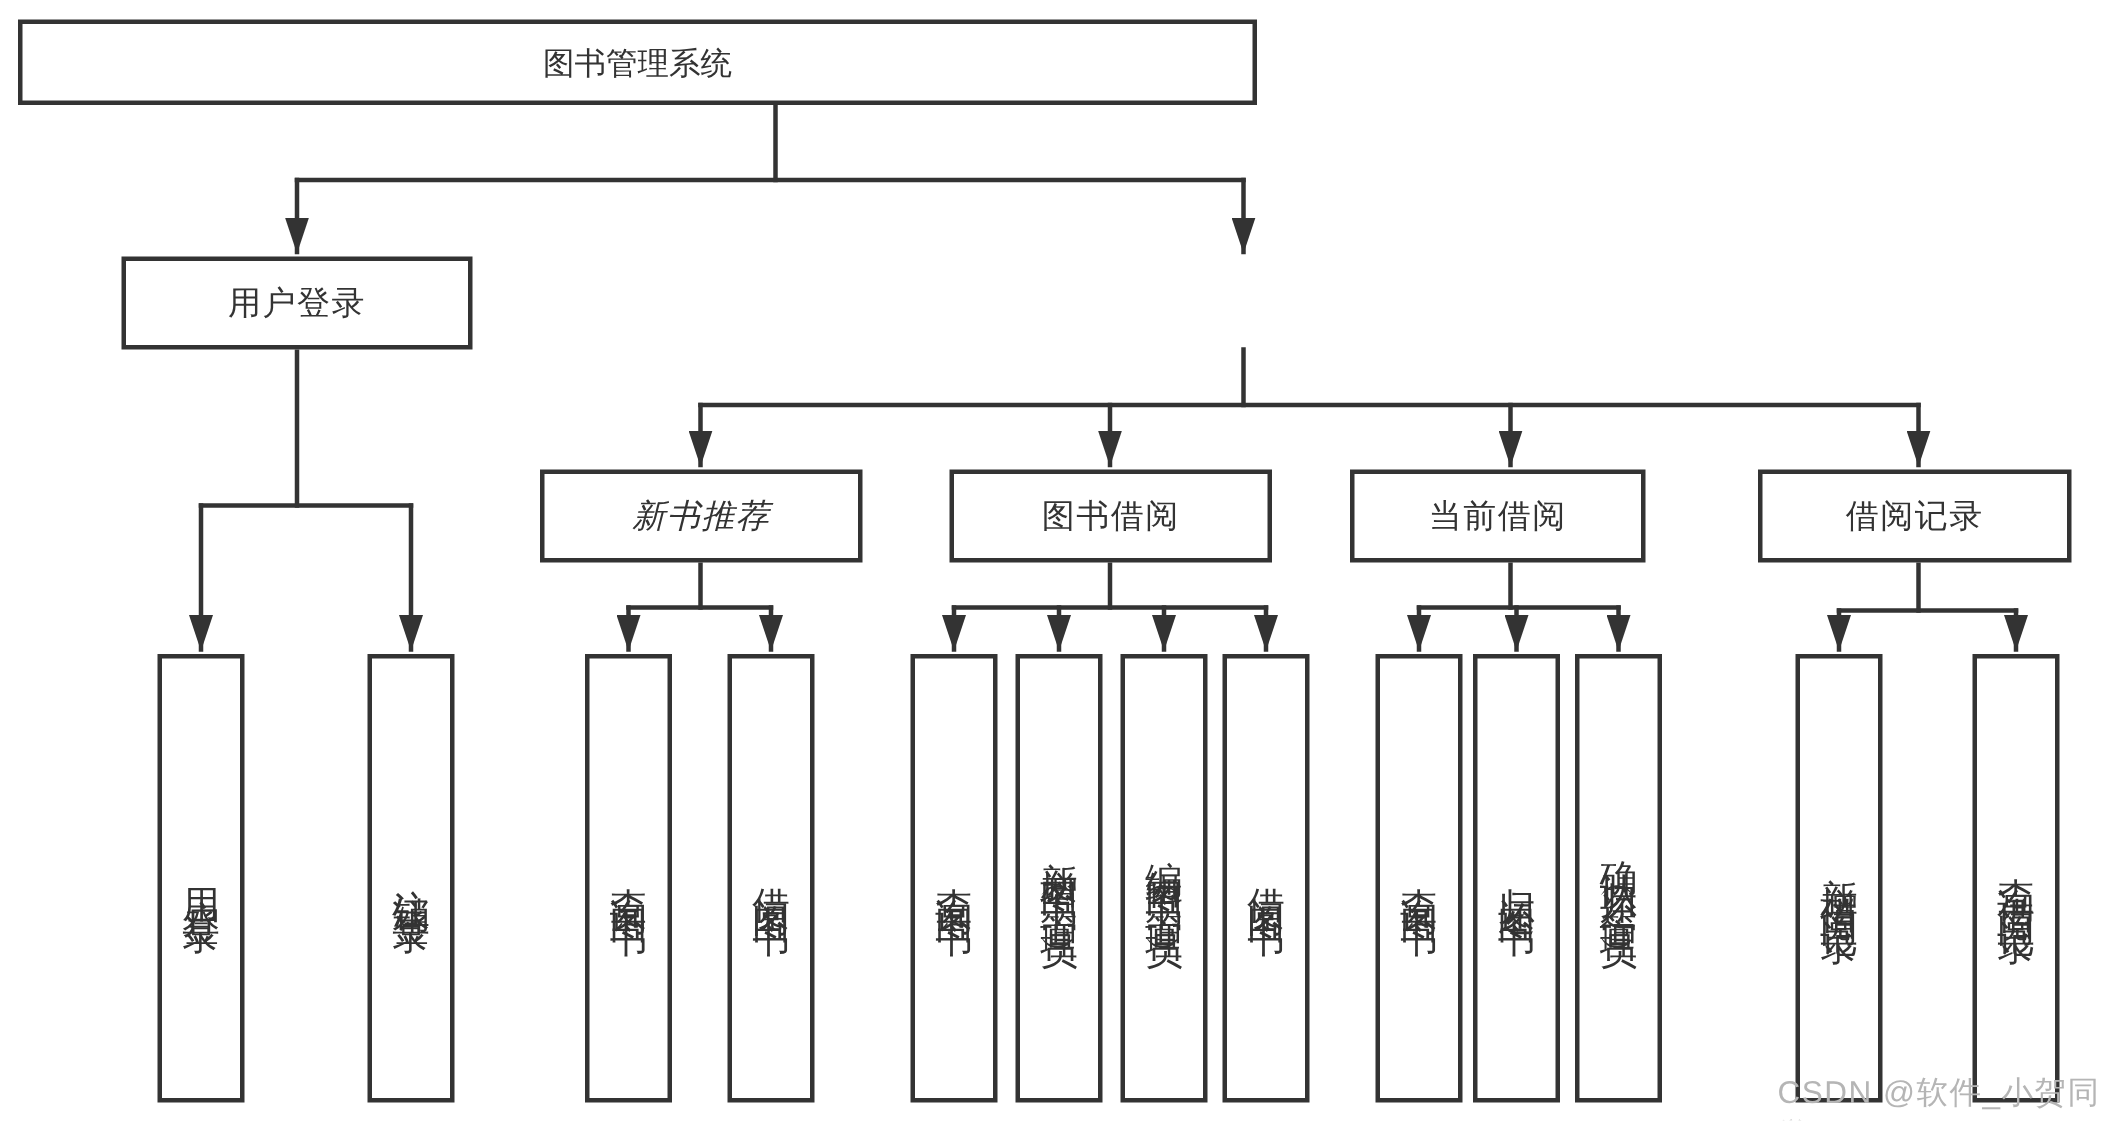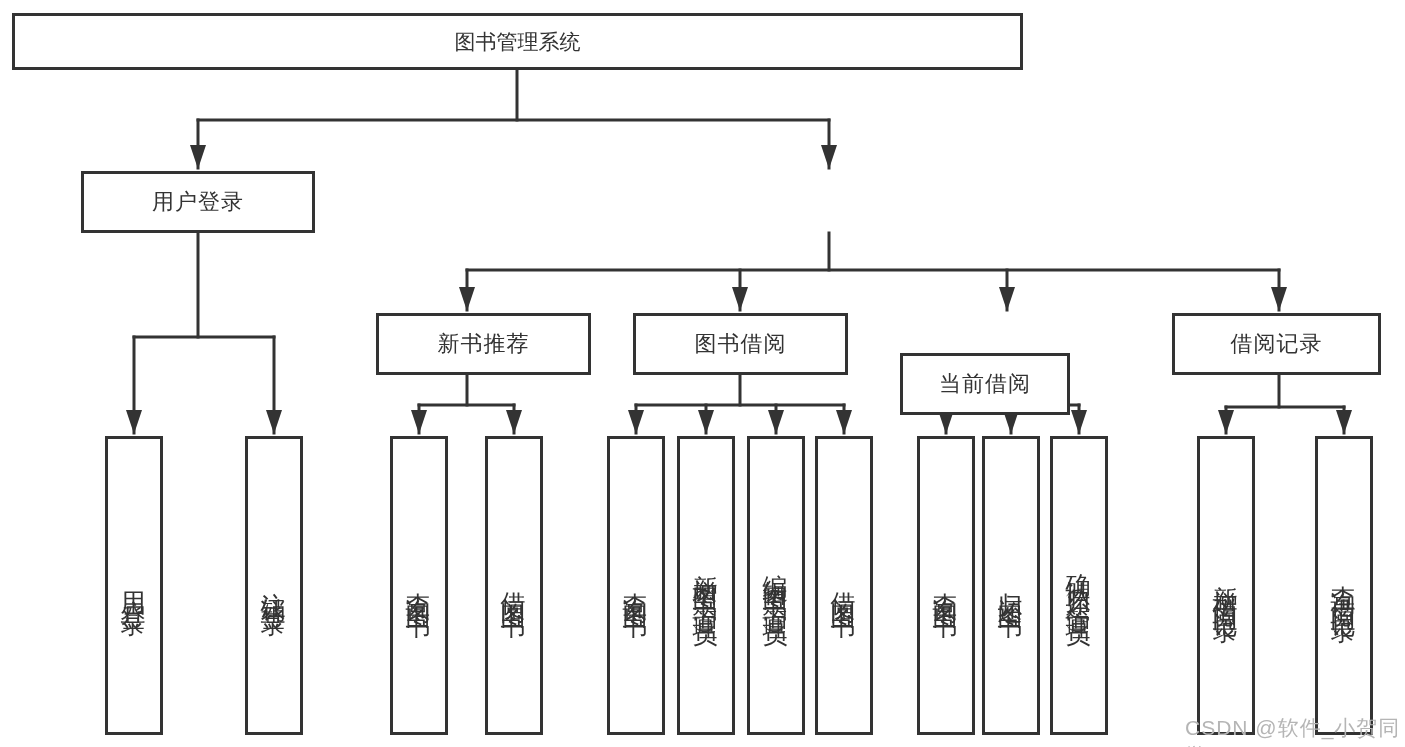--- a/index.html
+++ b/index.html
@@ -94,27 +94,27 @@
       <line x1="1011" y1="405" x2="1011" y2="433" marker-end="url(#ah)"></line>
       <line x1="1079" y1="405" x2="1079" y2="433" marker-end="url(#ah)"></line>
 
       <line x1="1279" y1="375" x2="1279" y2="407"></line>
       <line x1="1226" y1="407" x2="1344" y2="407"></line>
       <line x1="1226" y1="407" x2="1226" y2="433" marker-end="url(#ah)"></line>
       <line x1="1344" y1="407" x2="1344" y2="433" marker-end="url(#ah)"></line>
     </g>
   </svg>
 
-  <div class="node root" style="left:12px;top:13px;width:1011px;height:57px;">图书管理系统</div>
+  <div class="node root" style="left:12px;top:13px;width:826px;height:57px;">图书管理系统</div>
 
   <div class="node branch" style="left:81px;top:171px;width:234px;height:62px;">用户登录</div>
 
-  <div class="node branch" style="left:376px;top:313px;width:215px;height:62px;">新书推荐</div>
+  <div class="node branch" style="left:360px;top:313px;width:215px;height:62px;font-style:italic;">新书推荐</div>
   <div class="node branch" style="left:633px;top:313px;width:215px;height:62px;font-family:Liberation Serif, serif;">图书借阅</div>
-  <div class="node branch" style="left:900px;top:313px;width:170px;height:62px;margin-top:40px;">当前借阅</div>
+  <div class="node branch" style="left:900px;top:313px;width:197px;height:62px;">当前借阅</div>
   <div class="node branch" style="left:1172px;top:313px;width:209px;height:62px;">借阅记录</div>
 
   <div class="node leaf" style="left:105px;top:436px;width:58px;height:299px;">用户登录</div>
   <div class="node leaf" style="left:245px;top:436px;width:58px;height:299px;">注销登录</div>
 
   <div class="node leaf" style="left:390px;top:436px;width:58px;height:299px;">查询图书</div>
   <div class="node leaf" style="left:485px;top:436px;width:58px;height:299px;">借阅图书</div>
 
   <div class="node leaf" style="left:607px;top:436px;width:58px;height:299px;">查询图书</div>
   <div class="node leaf" style="left:677px;top:436px;width:58px;height:299px;">新增图书（管理员）</div>

